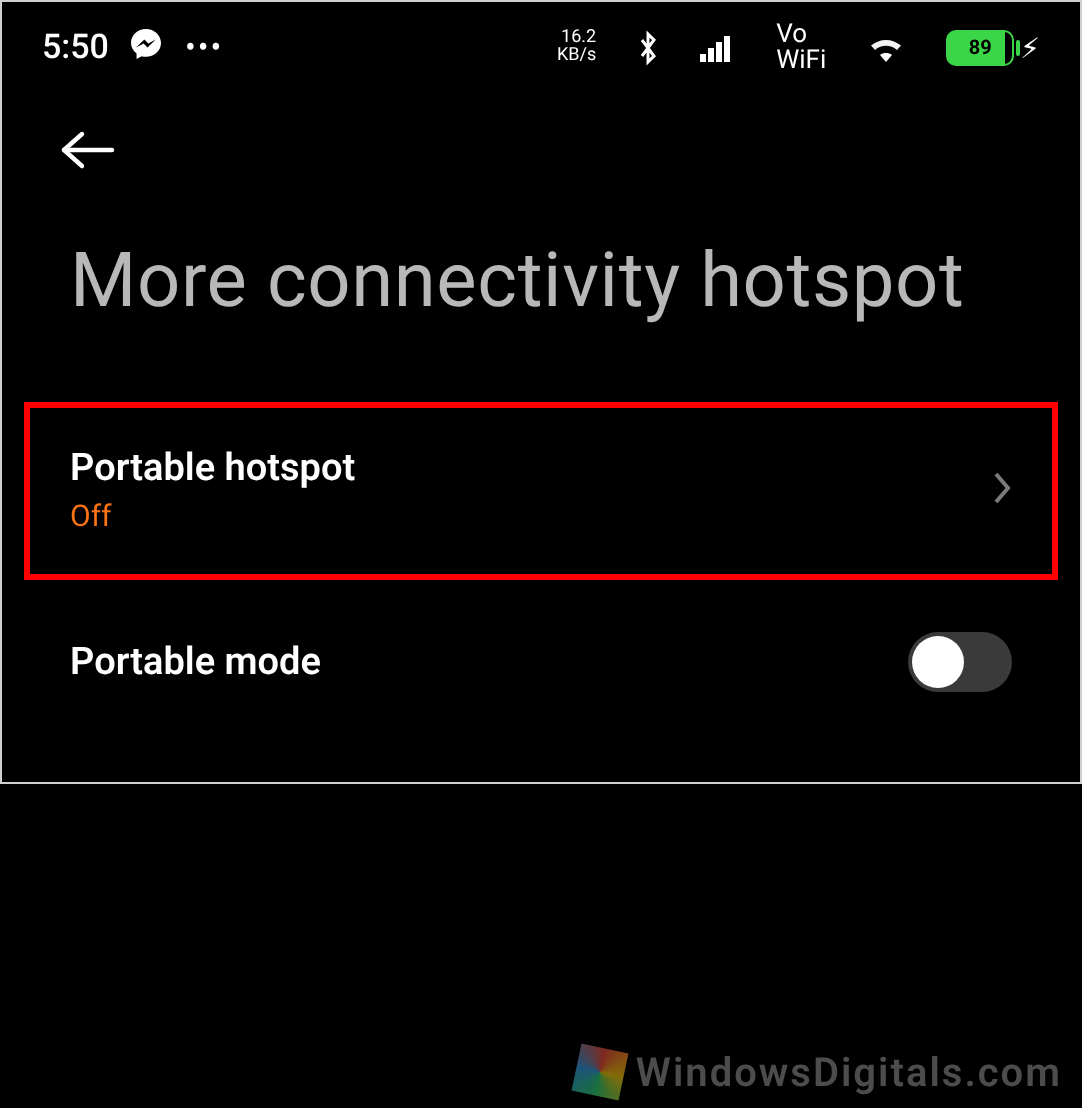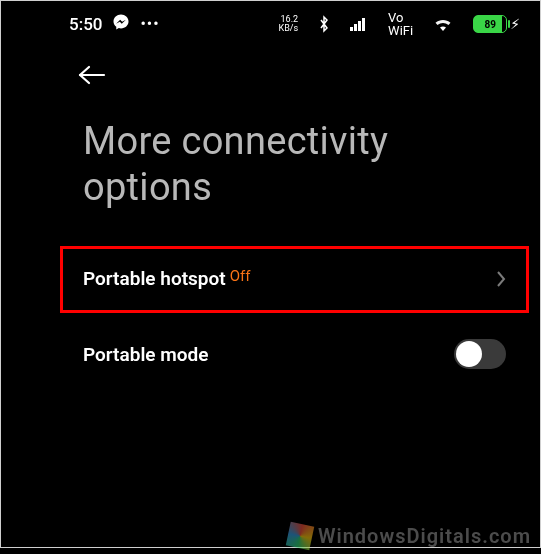--- a/index.html
+++ b/index.html
@@ -8,23 +8,22 @@
       color: #fff;
       font-family: -apple-system, Roboto, "Helvetica Neue", Arial, sans-serif;
       width: 541px;
       height: 554px;
       overflow: hidden;
       position: relative;
     }
     .outer-border {
       border: 1px solid #cfcfcf;
       width: 541px;
-      height: 548px;
+      height: 392px;
       box-sizing: border-box;
-      padding-left: 48px;
     }
     
     .status-bar {
       display: flex;
       justify-content: space-between;
       align-items: center;
       padding: 10px 20px 6px 20px;
       font-size: 16px;
     }
     .status-left { display: flex; align-items: center; gap: 10px; }
@@ -67,21 +66,21 @@
       padding: 30px 34px 36px 34px;
       letter-spacing: 0.3px;
     }
     
     .list { padding: 0 14px; }
     .row {
       display: flex; align-items: center; justify-content: space-between;
       padding: 18px 20px 20px 20px;
       cursor: pointer;
     }
-    .row-text { display: flex; flex-direction: row; gap: 4px; }
+    .row-text { display: flex; flex-direction: column; gap: 4px; }
     .row-title { font-size: 19px; font-weight: 600; color: #fff; }
     .row-sub   { font-size: 15px; color: #f97316; }
     .row-title.single { font-weight: 600; }
     .accessory { display: flex; align-items: center; }
     .chevron svg { stroke: #7a7a7a; }
     .highlight { border: 3px solid #ff0000; margin: 0 -3px 8px -3px; }
     
     .toggle {
       width: 52px; height: 30px; background: #3a3a3a;
       border-radius: 15px; position: relative;
@@ -161,21 +160,21 @@
 
 <div class="back-row">
   <div class="back-btn">
     <svg width="30" height="22" viewBox="0 0 30 22" fill="none" stroke-width="2.2" stroke-linecap="round" stroke-linejoin="round">
       <line x1="3" y1="11" x2="27" y2="11"></line>
       <polyline points="12,3 3,11 12,19"></polyline>
     </svg>
   </div>
 </div>
 
-<h1 class="page-title">More connectivity options</h1>
+<h1 class="page-title">More connectivity hotspot</h1>
 
 <div class="list">
 
   <div class="row highlight">
     <div class="row-text">
       <span class="row-title">Portable hotspot</span>
       <span class="row-sub">Off</span>
     </div>
     <span class="accessory chevron">
       <svg width="10" height="18" viewBox="0 0 10 18" fill="none" stroke-width="2">

